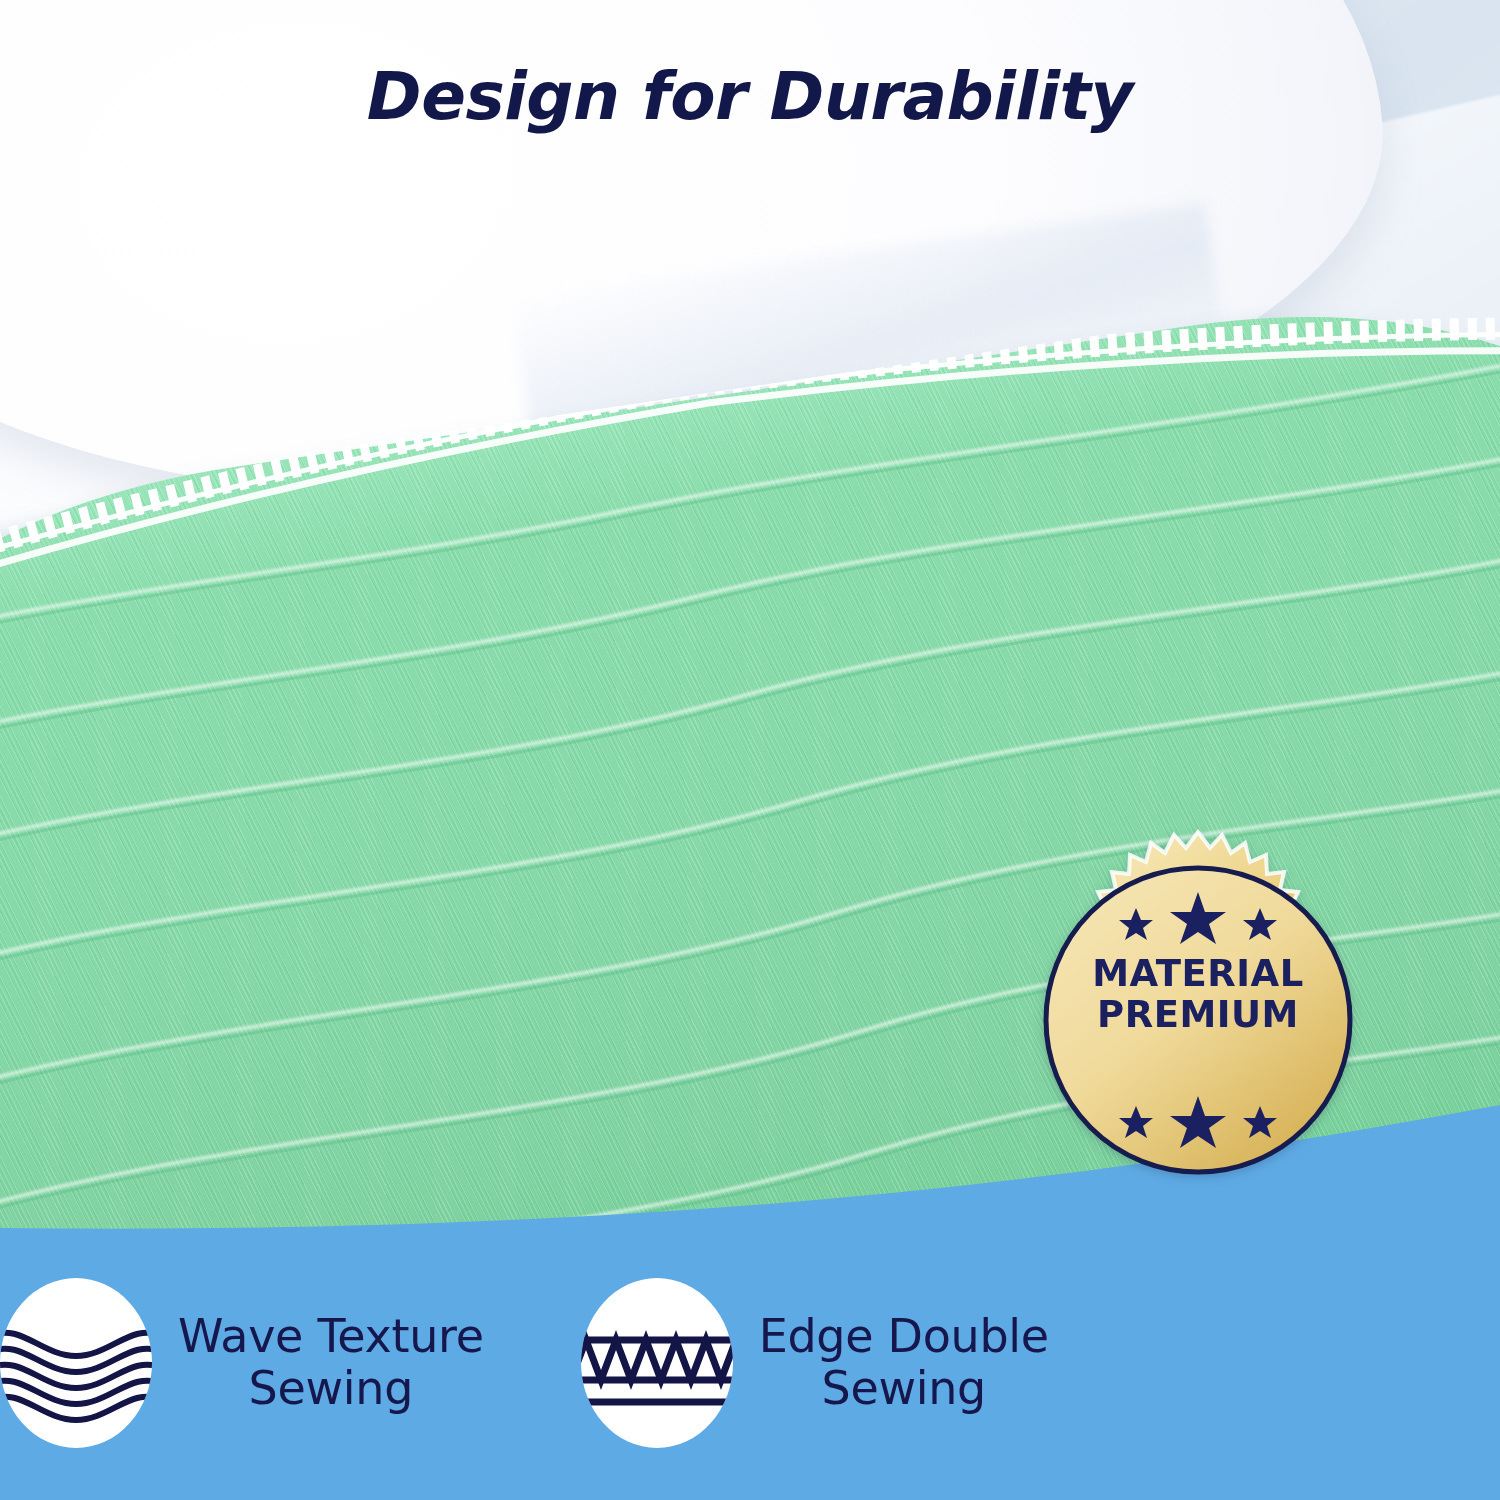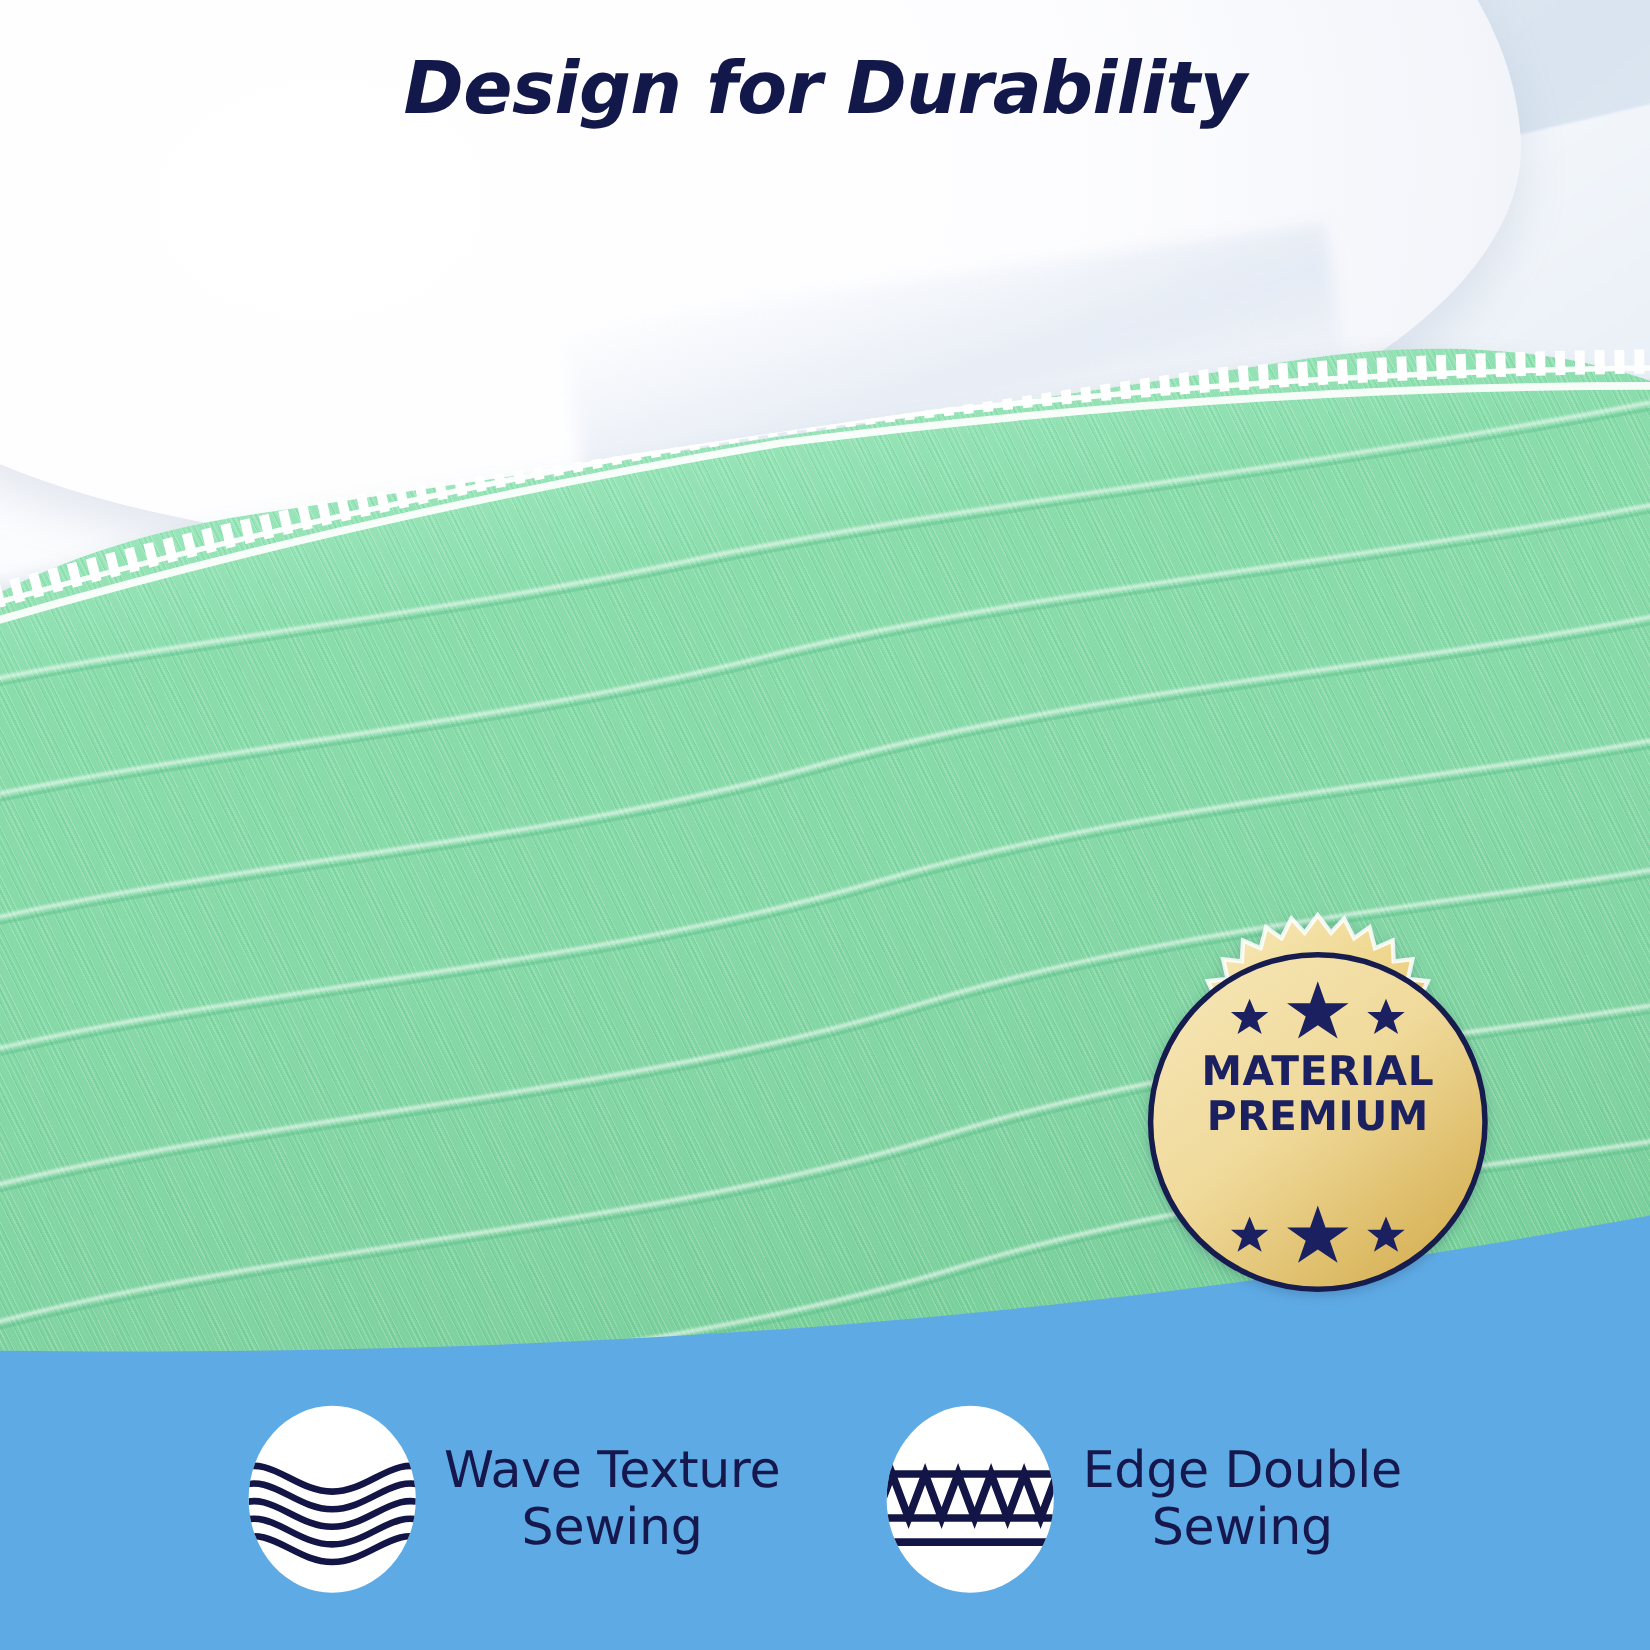--- a/index.html
+++ b/index.html
@@ -148,21 +148,21 @@
     position: absolute;
     left: 0; top: 0;
     width: 1500px; height: 1500px;
     pointer-events: none;
   }
   .blue-panel svg { width: 100%; height: 100%; display: block; }
 
   
   .headline {
     position: absolute;
-    left: 0; top: 42px;
+    left: 0; top: 58px;
     width: 1500px;
     text-align: center;
     font-family: "DejaVu Sans", sans-serif;
     font-size: 66px;
     font-weight: 700;
     font-style: italic;
     letter-spacing: -0.5px;
     color: #13184a;
     text-shadow: 0 2px 3px rgba(255,255,255,0.75);
   }
@@ -187,21 +187,20 @@
     color: #1b2060;
     letter-spacing: 0.5px;
   }
 
   
   .features {
     position: absolute;
     left: 0; top: 1278px;
     width: 1500px;
     display: flex;
-    justify-content: center;
     gap: 97px;
   }
   .feature {
     display: flex;
     align-items: center;
     gap: 26px;
   }
   .feat-icon {
     width: 152px; height: 170px;
     border-radius: 50%;

